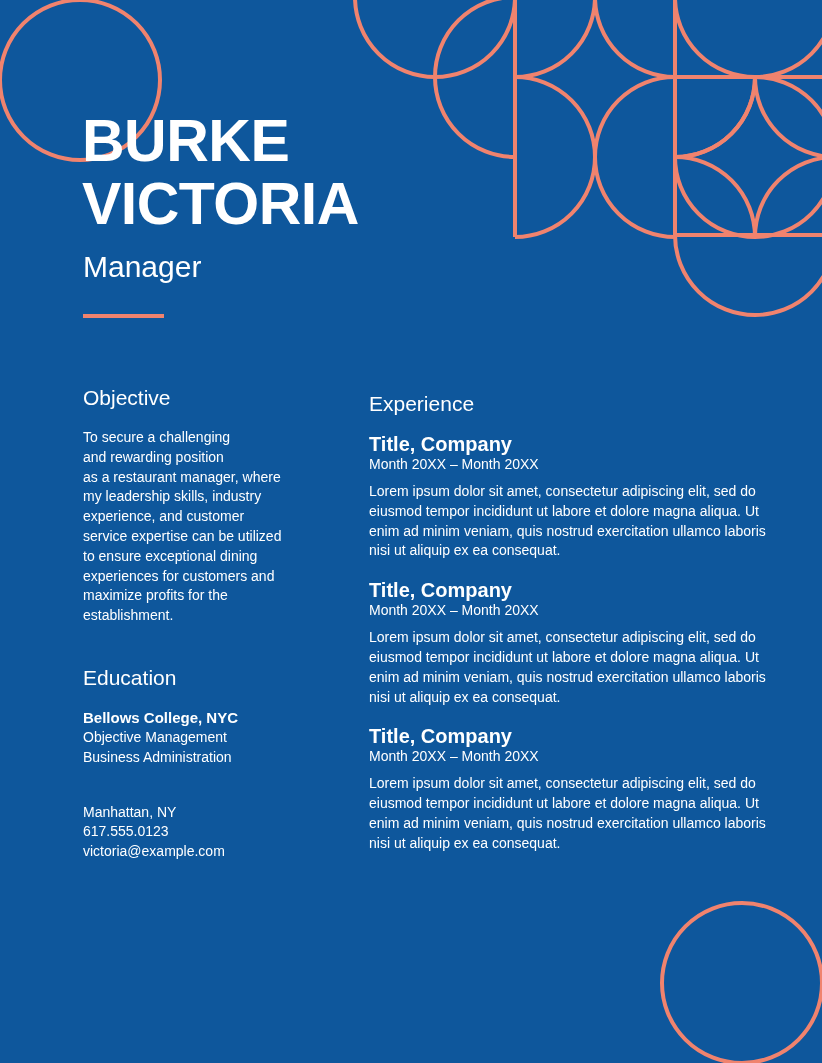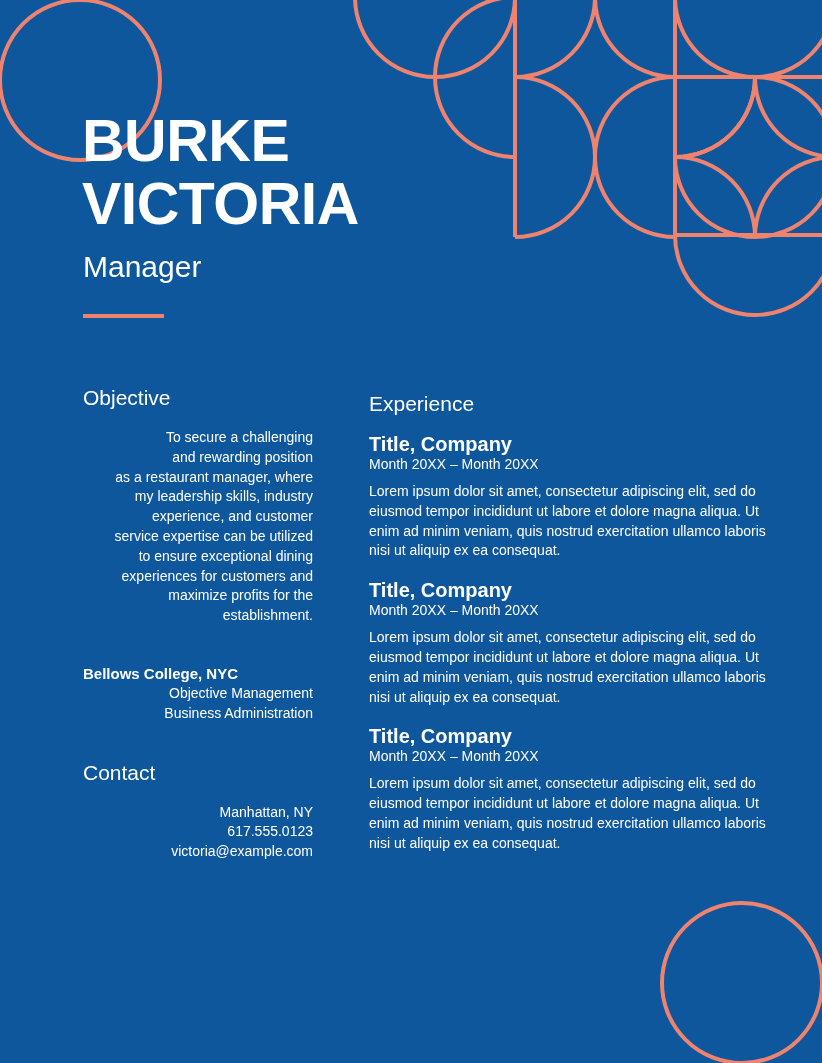--- a/index.html
+++ b/index.html
@@ -22,21 +22,21 @@
       font-size: 30px; line-height: 36px;
     }
     .accent-bar {
       position: absolute; left: 83px; top: 314px; width: 81px; height: 4px;
     }
     .col-left { position: absolute; left: 83px; top: 384px; width: 230px; }
     .col-right { position: absolute; left: 369px; top: 390px; width: 400px; }
     h2 {
       font-size: 21px; font-weight: normal; margin: 0 0 16px 0; line-height: 28px;
     }
-    .body-text { font-size: 14px; line-height: 19.8px; text-align: right; }
+    .body-text { font-size: 14px; line-height: 19.8px; }
     .objective-text { white-space: pre-line; }
     .section-gap-edu { margin-top: 38px; }
     .section-gap-contact { margin-top: 35px; }
     .bold { font-weight: bold; font-size: 15px; line-height: 20px; }
     .job { margin-bottom: 19px; }
     .job-title { font-weight: bold; font-size: 20px; line-height: 20px; }
     .job-dates { font-size: 14px; line-height: 20px; margin-bottom: 8px; }
     .job-desc { font-size: 14px; line-height: 19.8px; }
   </style>
 </head>
@@ -97,27 +97,27 @@
 my leadership skills, industry
 experience, and customer
 service expertise can be utilized
 to ensure exceptional dining
 experiences for customers and
 maximize profits for the
 establishment.</div>
   </section>
 
   <section class="section-gap-edu">
+    <h2>Education</h2>
     <div class="bold">Bellows College, NYC</div>
     <div class="body-text">Objective Management</div>
     <div class="body-text">Business Administration</div>
   </section>
 
   <section class="section-gap-contact">
-    <h2>Contact</h2>
     <div class="body-text">Manhattan, NY</div>
     <div class="body-text">617.555.0123</div>
     <div class="body-text">victoria@example.com</div>
   </section>
 </div>
 
 <div class="col-right">
   <section>
     <h2>Experience</h2>
 

